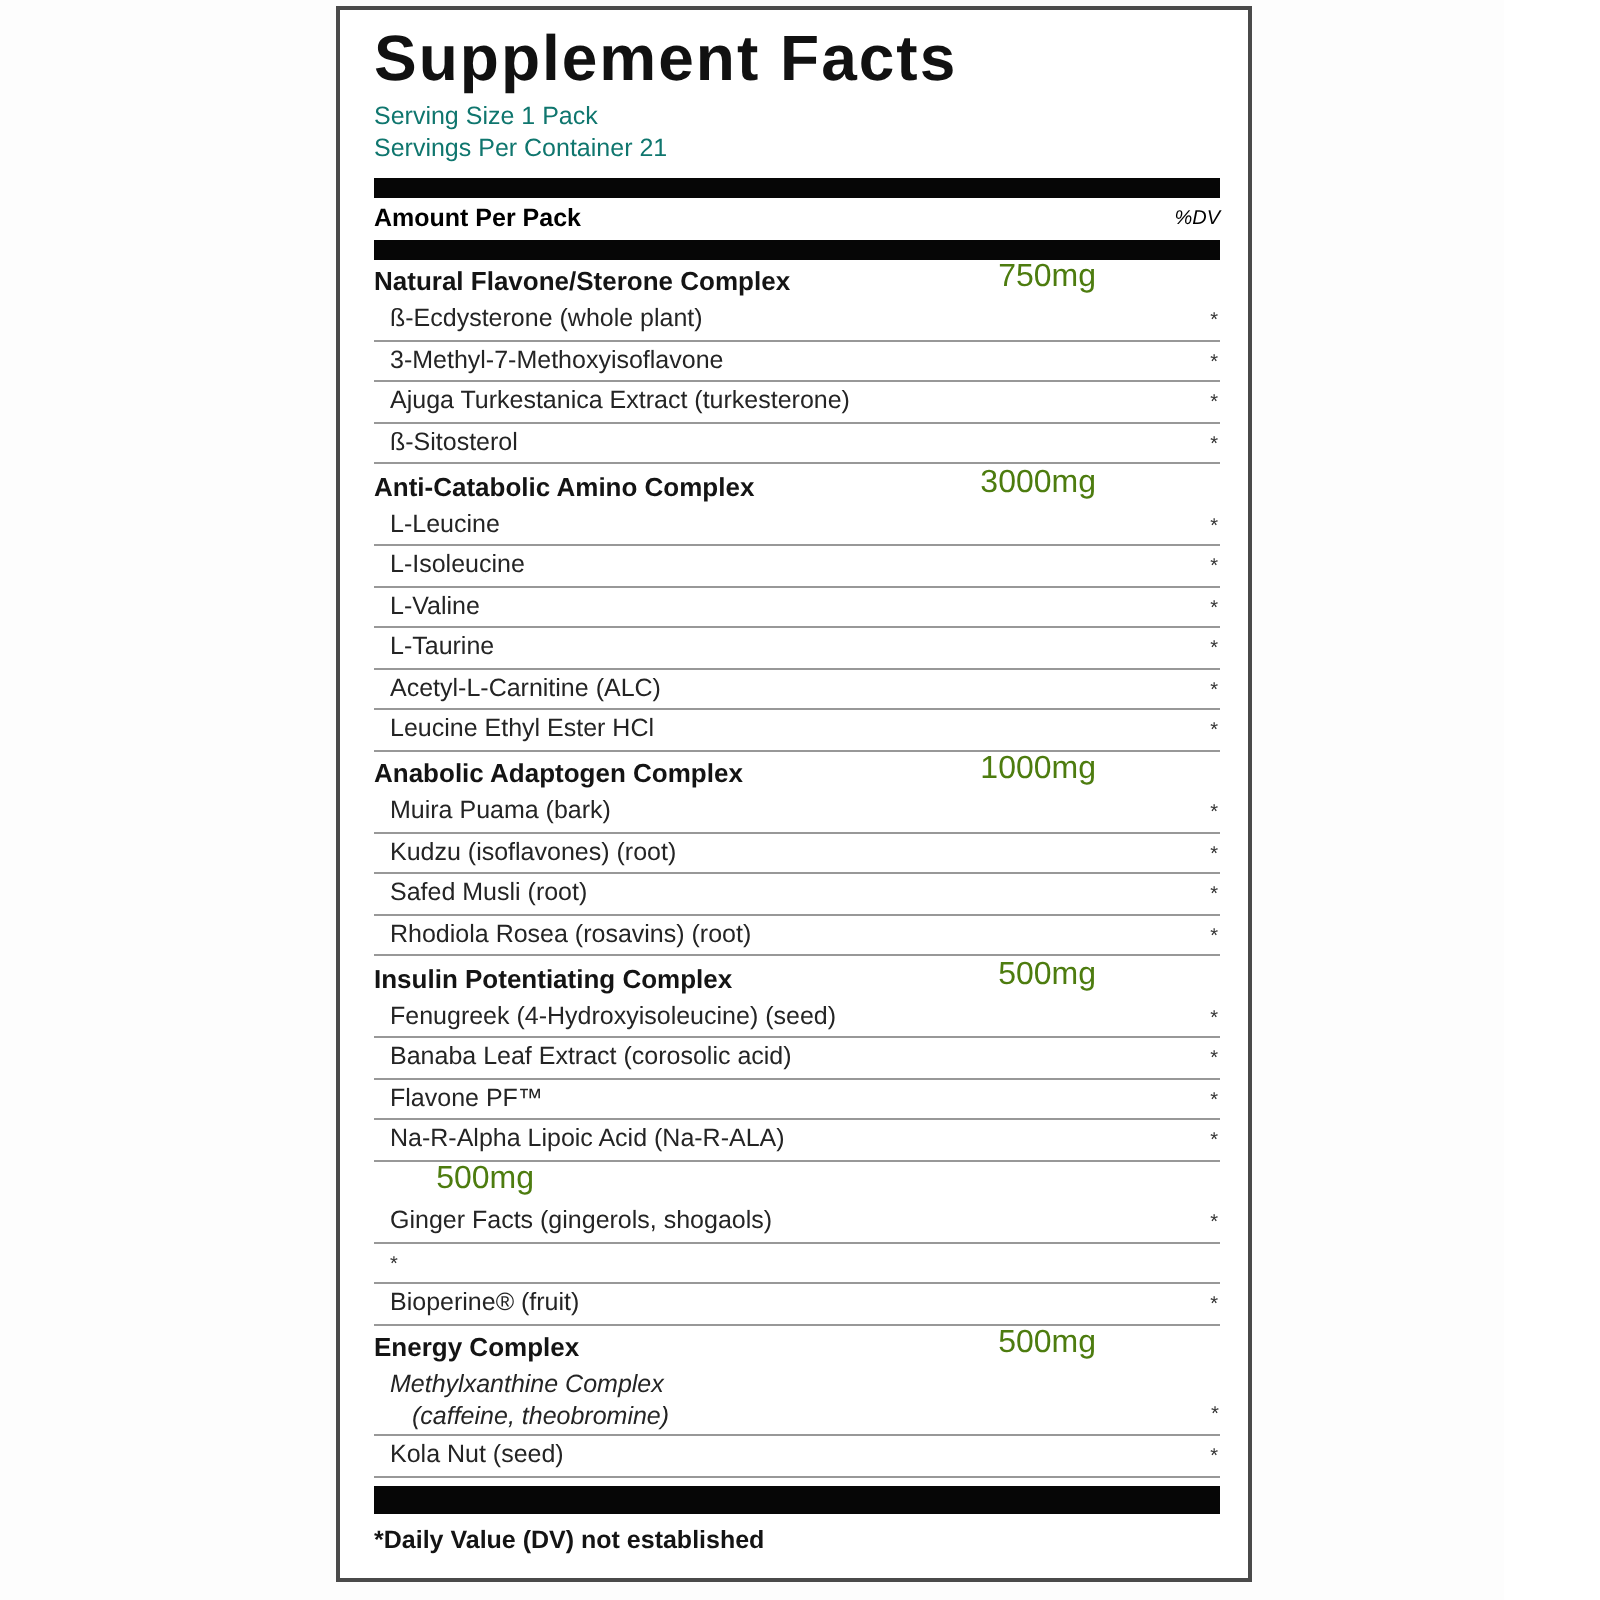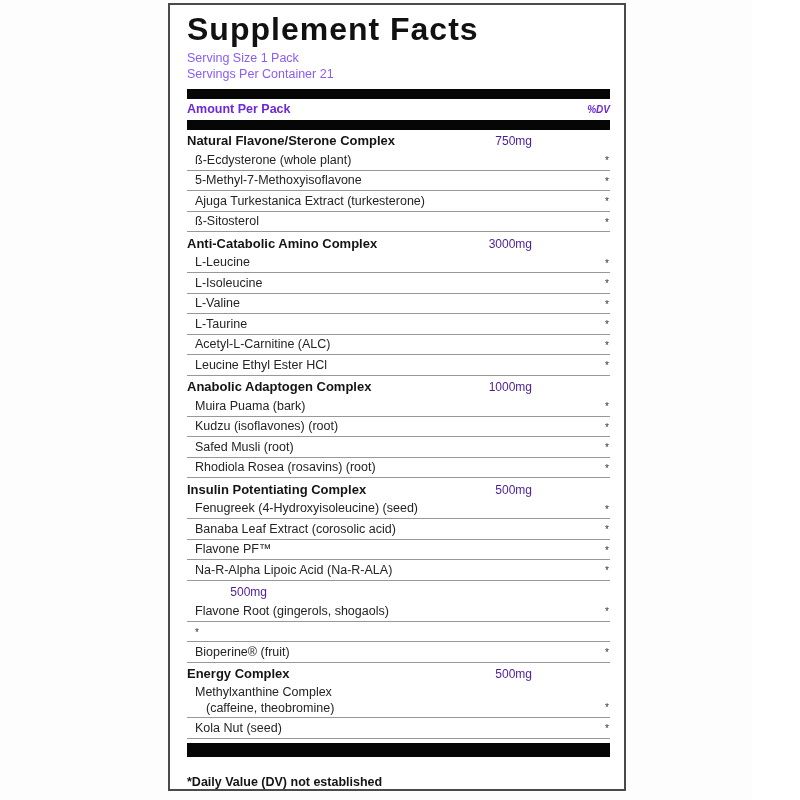--- a/index.html
+++ b/index.html
@@ -7,45 +7,45 @@
   body { font-family:"Liberation Sans", sans-serif; color:#1c1c1c; }
   .page { position:relative; width:752px; height:800px; background:#fdfdfd; overflow:hidden; }
   .panel {
     position:absolute; left:168px; top:3px; width:458px; height:788px;
     background:#fff; border:2px solid #4a4a4a; padding:8px 14px 0 17px;
   }
   .title {
     font-size:32px; font-weight:900; letter-spacing:1px; line-height:1.05;
     color:#111; margin-bottom:3px; white-space:nowrap;
   }
-  .serving-line { font-size:12.5px; line-height:16px; color:#8b5cf6; }
+  .serving-line { font-size:12.5px; line-height:16px; color:#0f766e; }
   .bar { background:#060606; height:10px; }
   .bar-top { margin-top:7px; }
   .colhead {
     display:flex; justify-content:space-between; align-items:center;
-    height:21px; font-size:12.5px; font-weight:bold; color:#6d28d9;
-  }
-  .dv-head { font-size:10px; font-weight:700; font-style:italic; }
+    height:21px; font-size:12.5px; font-weight:bold; color:#000000;
+  }
+  .dv-head { font-size:10px; font-weight:400; font-style:italic; }
   .section-header {
-    display:flex; align-items:flex-end; height:20.5px; padding-bottom:2px;gap:16px;
+    display:flex; align-items:flex-end; height:20.5px; padding-bottom:2px;
   }
   .sec-name { flex:1; font-size:13px; font-weight:bold; color:#141414; }
-  .sec-amount { width:80px; text-align:right; font-size:12px; color:#4c1d95; }
+  .sec-amount { width:80px; text-align:right; font-size:16px; color:#4d7c0f; }
   .sec-gap { width:62px; }
   .ingredient-row {
-    display:flex; justify-content:space-between; align-items:center;
+    display:flex; justify-content:space-between; align-items:flex-start;
     border-bottom:1px solid #989898; padding:2px 1px 1px 8px; min-height:20.5px;
     font-size:12.5px; line-height:15.5px; color:#242424;
   }
-  .ingredient-row.two-line { align-items:flex-end; }
+  .ingredient-row.two-line { align-items:flex-end;font-style:italic; }
   .ing-name2 { padding-left:11px; }
   .ing-dv { font-size:10px; color:#333; padding-top:1px; }
   .two-line .ing-dv { padding-bottom:1px; }
   .bar-bottom { height:14px; margin-top:4px; }
-  .footnote { font-size:12.5px; font-weight:bold; color:#141414; margin-top:18px; }
+  .footnote { font-size:12.5px; font-weight:bold; color:#141414; margin-top:6px; }
 </style>
 </head>
 <body>
 
 <div class="page">
   <div class="panel">
 
     <div class="title">Supplement Facts</div>
     <div class="serving-line">Serving Size 1 Pack</div>
     <div class="serving-line">Servings Per Container 21</div>
@@ -70,21 +70,21 @@
   <div class="ingredient-row">
     <div class="ing-names">
       <div class="ing-name">ß-Ecdysterone (whole plant)</div>
 
     </div>
     <span class="ing-dv">*</span>
   </div>
 
   <div class="ingredient-row">
     <div class="ing-names">
-      <div class="ing-name">5-Methyl-7-Methoxyisoflavone</div>
+      <div class="ing-name">3-Methyl-7-Methoxyisoflavone</div>
 
     </div>
     <span class="ing-dv">*</span>
   </div>
 
   <div class="ingredient-row">
     <div class="ing-names">
       <div class="ing-name">Ajuga Turkestanica Extract (turkesterone)</div>
 
     </div>
@@ -241,21 +241,21 @@
   </div>
 
   <div class="section">
     <div class="section-header">
       <span class="sec-amount">500mg</span>
       <span class="sec-gap"></span>
     </div>
     <div class="rows">
   <div class="ingredient-row">
     <div class="ing-names">
-      <div class="ing-name">Flavone Root (gingerols, shogaols)</div>
+      <div class="ing-name">Ginger Facts (gingerols, shogaols)</div>
 
     </div>
     <span class="ing-dv">*</span>
   </div>
 
   <div class="ingredient-row">
     <span class="ing-dv">*</span>
   </div>
 
   <div class="ingredient-row">

